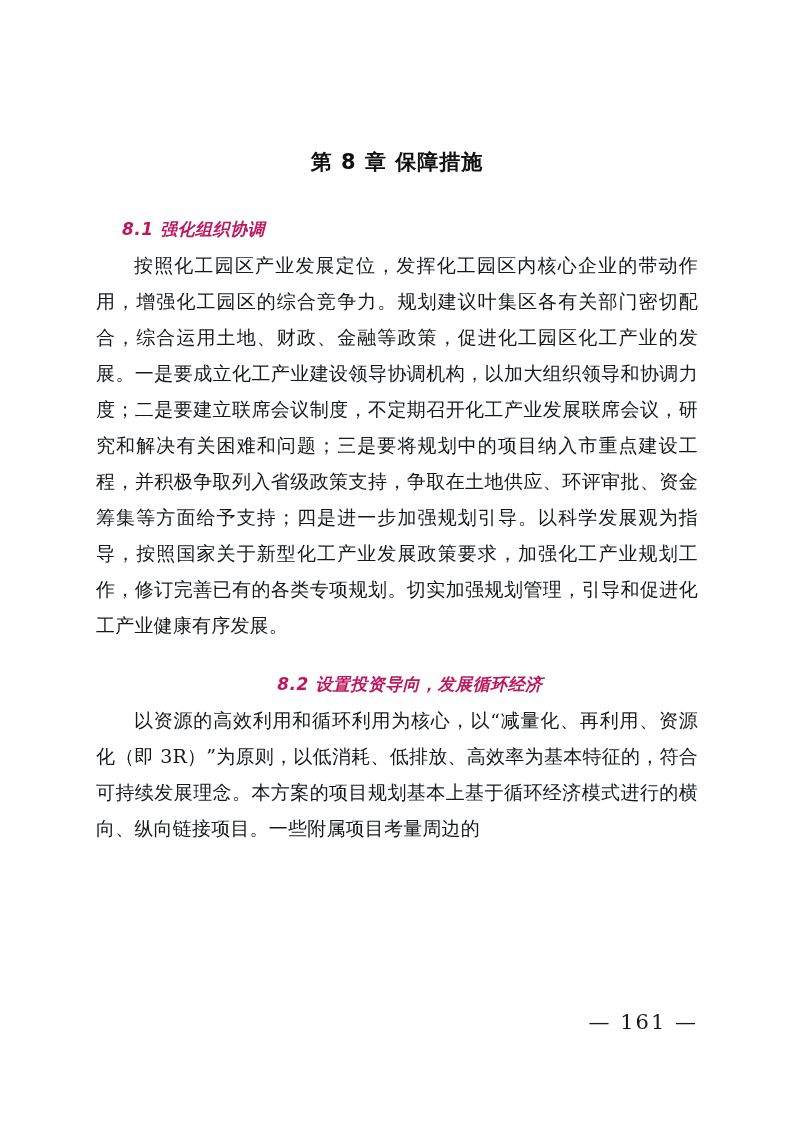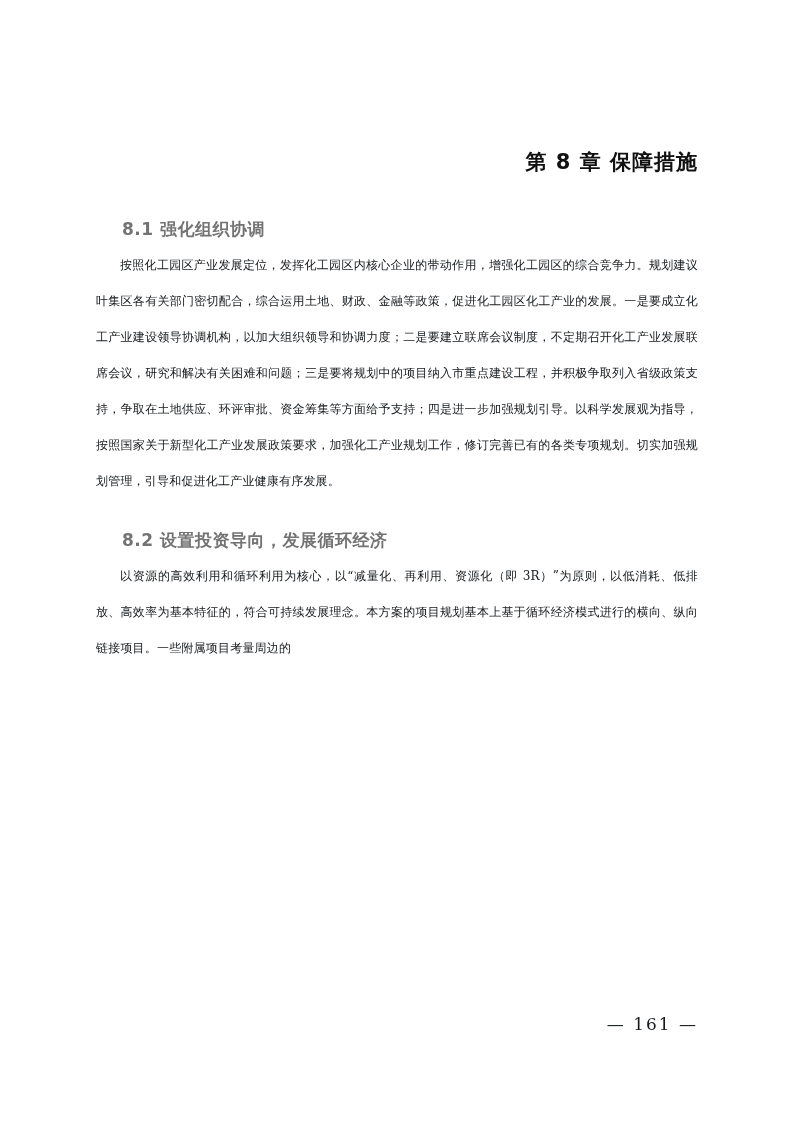--- a/index.html
+++ b/index.html
@@ -15,60 +15,62 @@
     overflow: hidden;
   }
   .page {
     position: relative;
     width: 794px;
     height: 1122px;
     box-sizing: border-box;
     padding: 118px 96px 0 96px;
   }
   .chapter-title {
-    text-align: right;
+    text-align: center;
     font-family: "DejaVu Sans", "Liberation Sans", sans-serif;
     font-size: 21px;
     font-weight: bold;
     letter-spacing: 1px;
     margin: 30px 0 0 0;
     color: #111;
   }
   .section-heading {
     font-family: "DejaVu Sans", "Liberation Sans", sans-serif;
     font-size: 17px;
     font-weight: bold;
-    color: #737373;
+    color: #be185d;
     margin: 42px 0 6px 0;
     padding-left: 26px;
     letter-spacing: 0.5px;
+    font-style: italic;
   }
   .section-heading.tight {
     margin-top: 30px;
+    text-align: center;
   }
   p.body-text {
     font-family: "DejaVu Serif", "Liberation Serif", serif;
-    font-size: 12px;
+    font-size: 19px;
     line-height: 36px;
     text-align: justify;
     text-justify: inter-ideograph;
     margin: 0;
     text-indent: 2em;
     color: #15191c;
     letter-spacing: 0.2px;
   }
   p.body-text + p.body-text {
     margin-top: 12px;
   }
   .page-number {
     position: absolute;
     right: 96px;
     bottom: 88px;
     font-family: "DejaVu Serif", "Liberation Serif", serif;
-    font-size: 17px;
+    font-size: 21px;
     color: #15191c;
     letter-spacing: 2px;
     margin-left: 21px;
   }
 </style>
 </head>
 <body>
 
 <div class="page">
 

